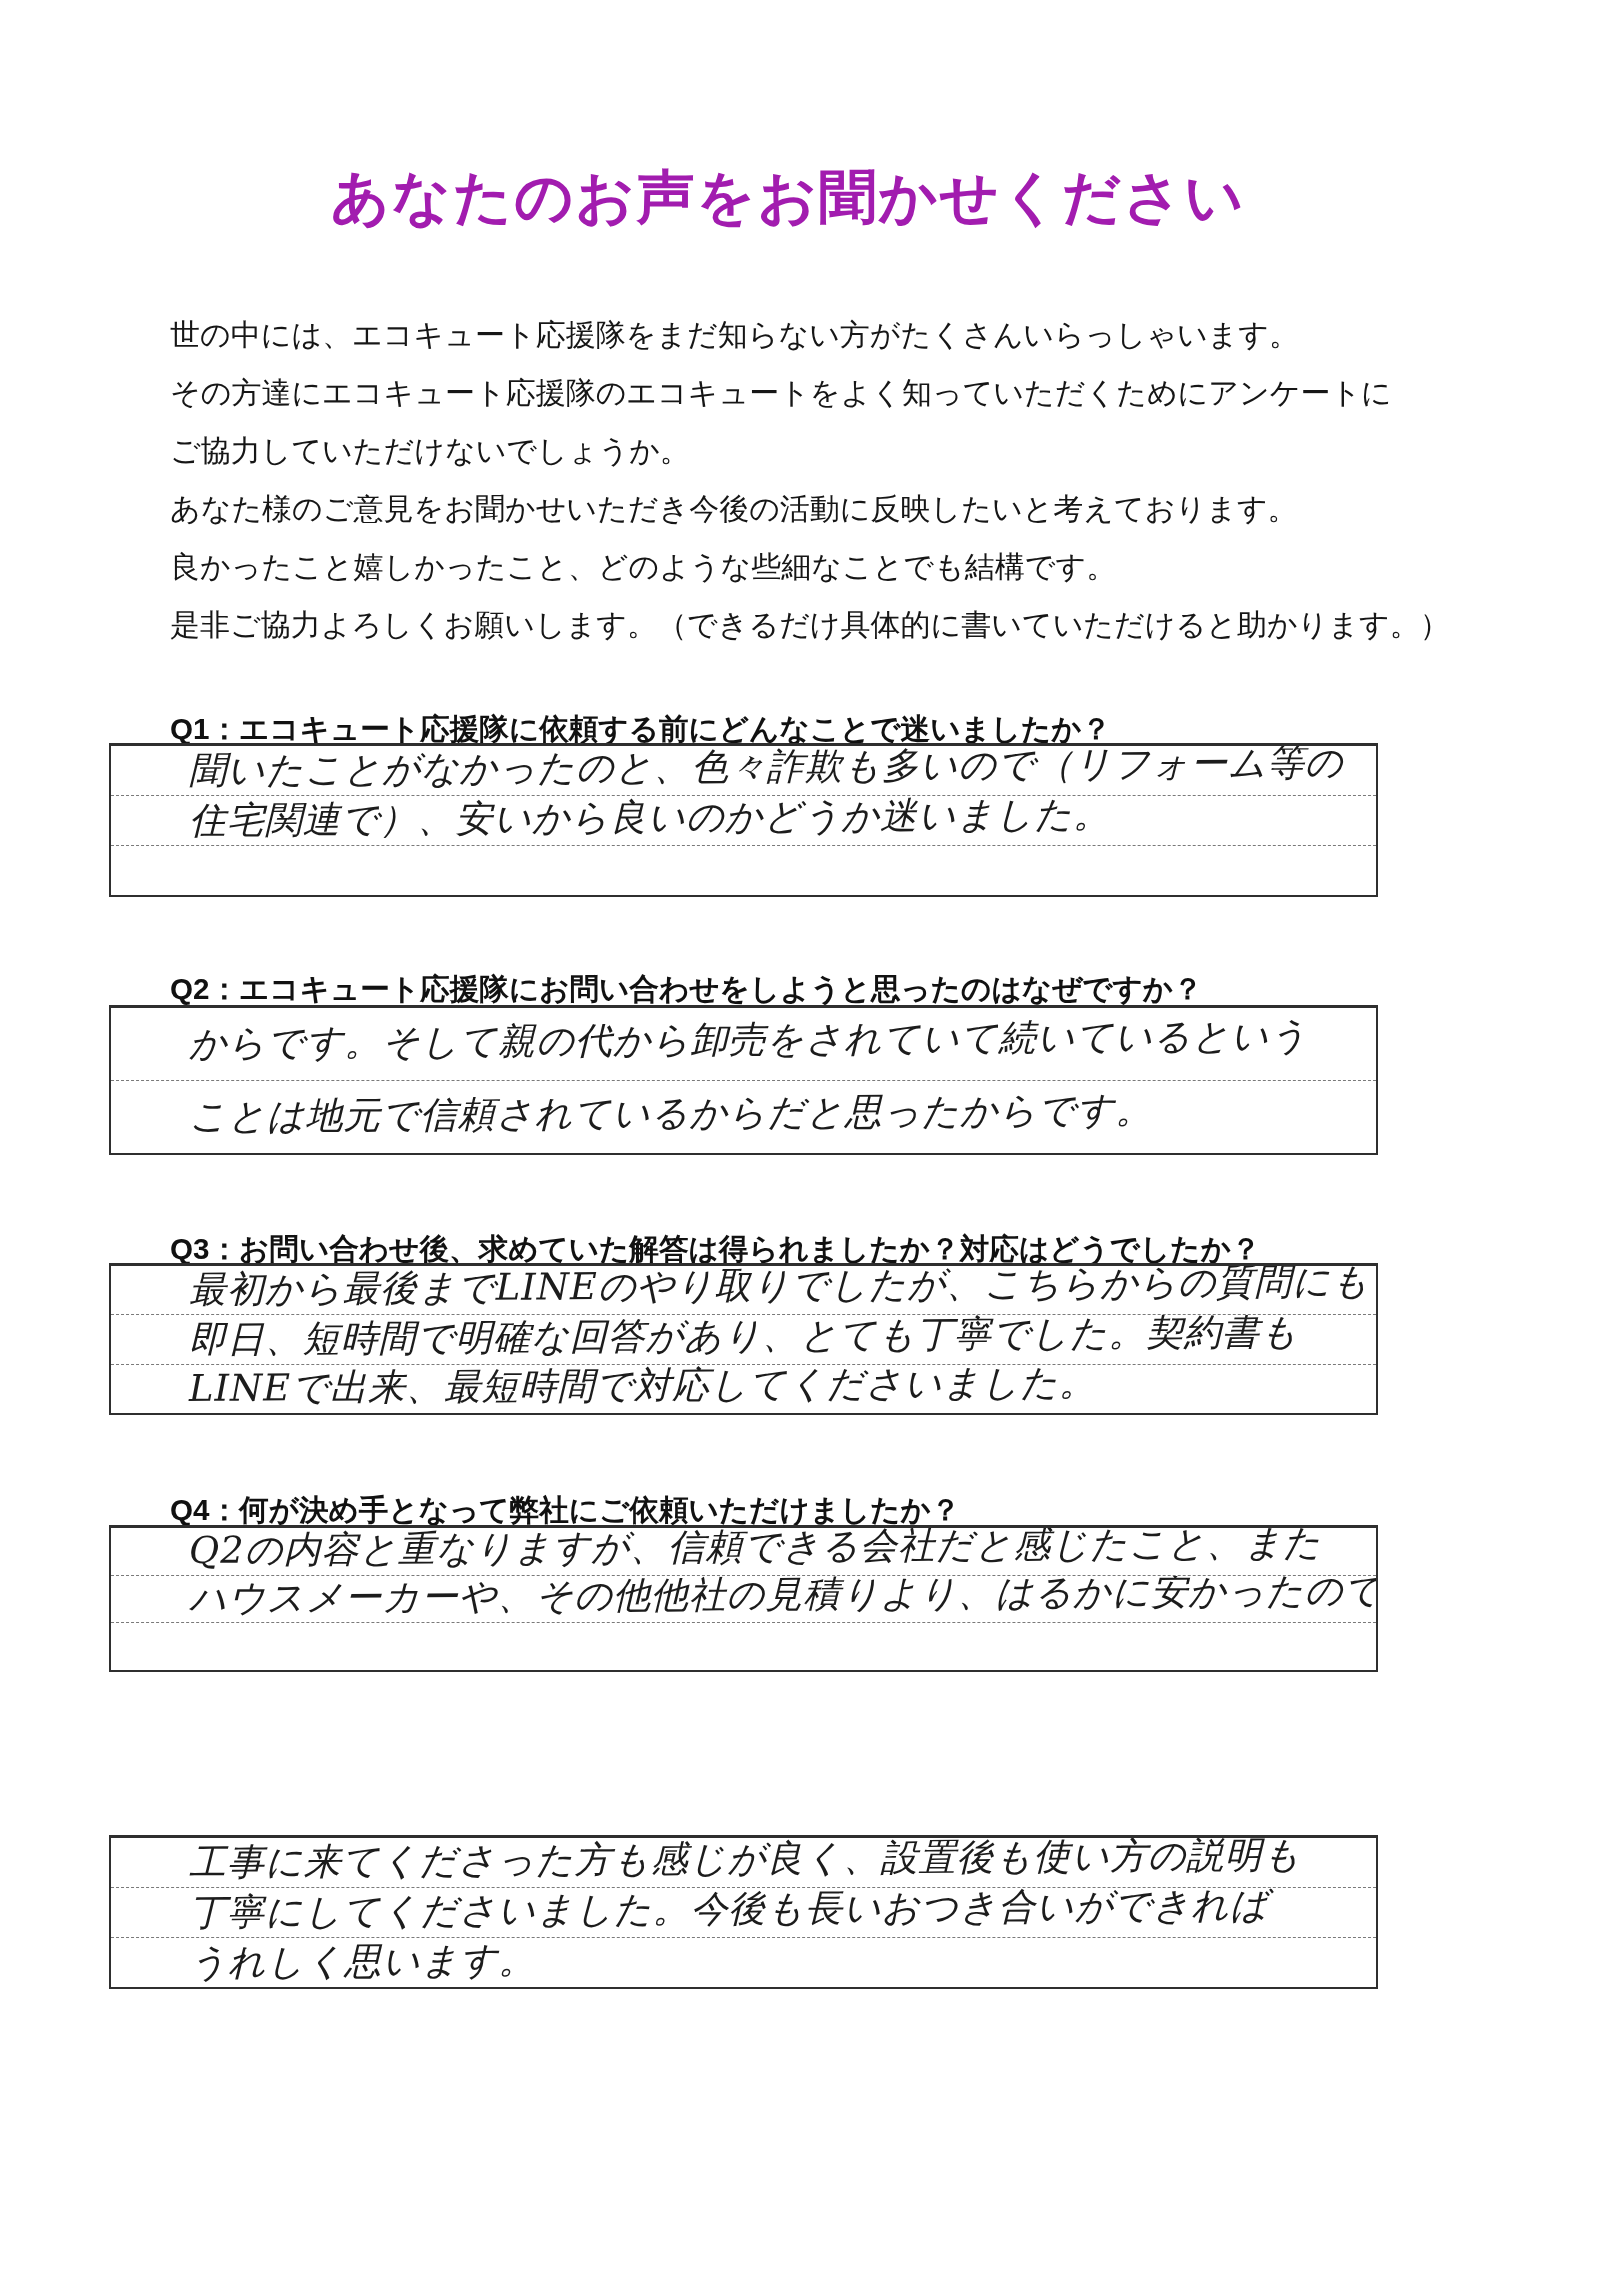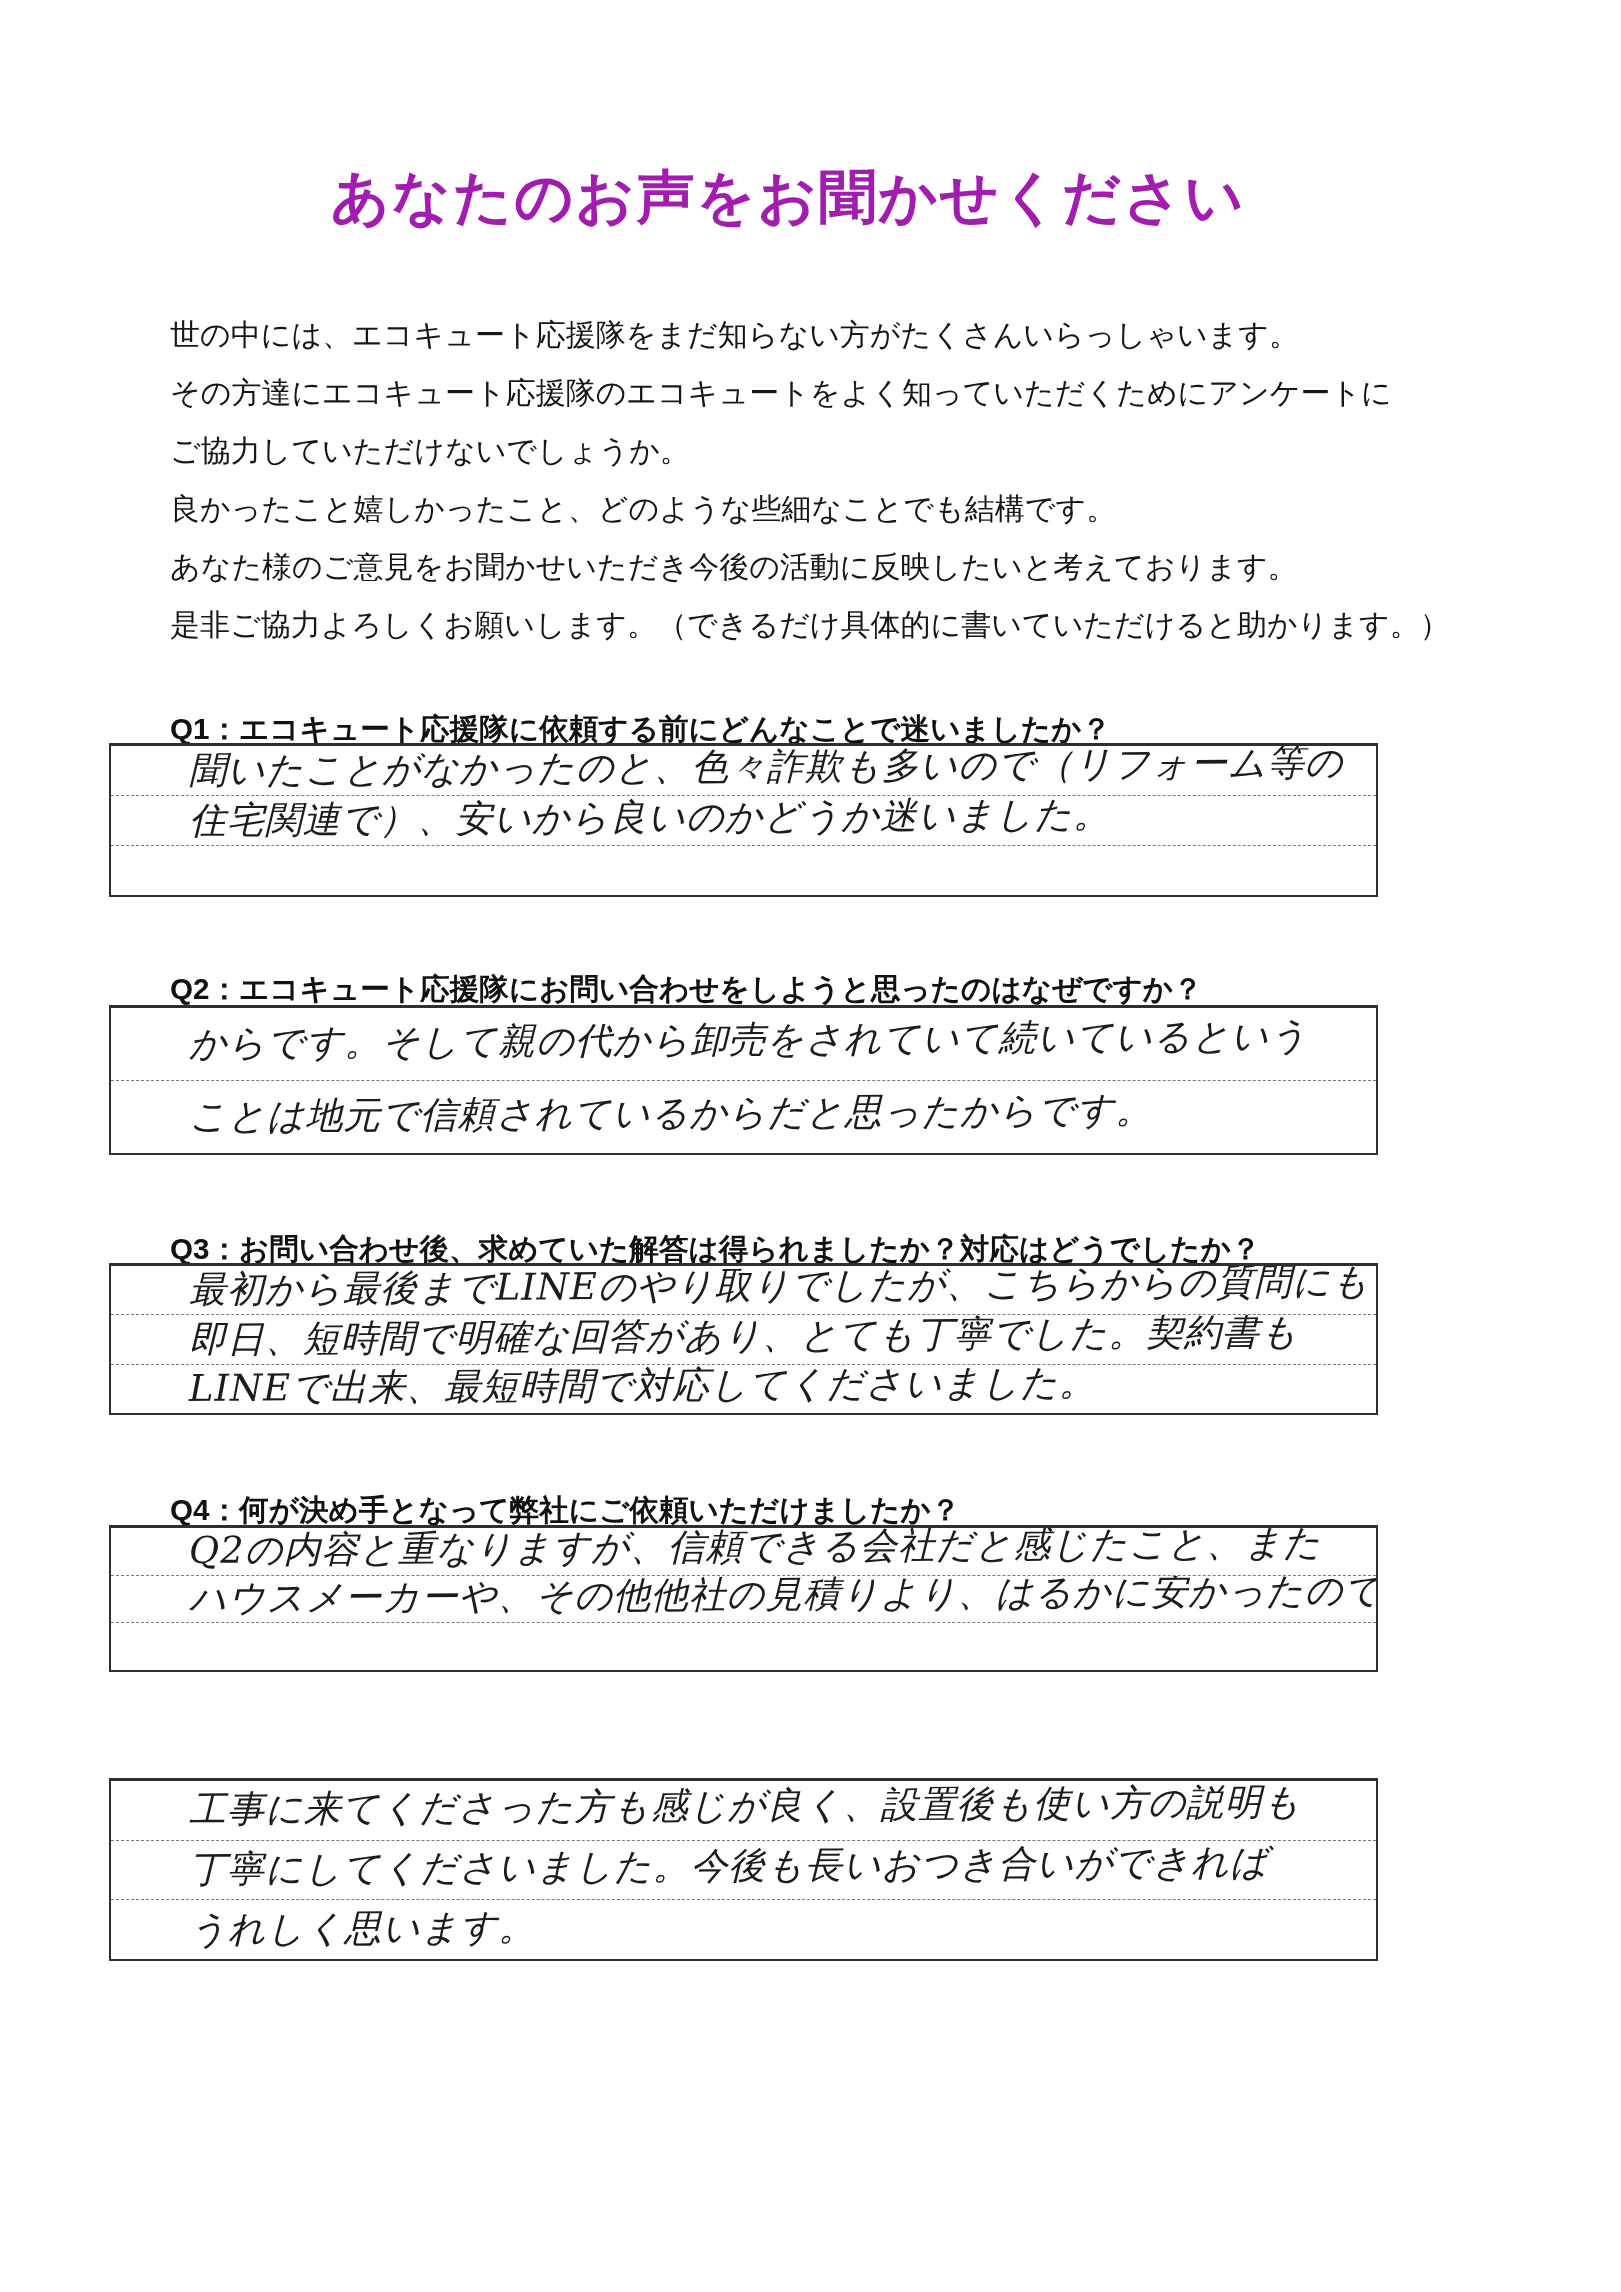--- a/index.html
+++ b/index.html
@@ -80,35 +80,35 @@
   }
   #q1-label { top: 709px; }
   #q1-box   { top: 743px; height: 154px; }
   #q2-label { top: 969px; }
   #q2-box   { top: 1005px; height: 150px; }
   #q3-label { top: 1229px; }
   #q3-box   { top: 1263px; height: 152px; }
   #q4-label { top: 1490px; }
   #q4-box   { top: 1525px; height: 147px; }
   #q5-label { top: 1742px; }
-  #q5-box   { top: 1778px; height: 183px; }
+  #q5-box   { top: 1835px; height: 154px; }
 </style>
 </head>
 <body>
 
 <div class="page">
 
   <div class="doc-title">あなたのお声をお聞かせください</div>
 
   <div class="intro">
     <div>世の中には、エコキュート応援隊をまだ知らない方がたくさんいらっしゃいます。</div>
     <div>その方達にエコキュート応援隊のエコキュートをよく知っていただくためにアンケートに</div>
     <div>ご協力していただけないでしょうか。</div>
+    <div>あなた様のご意見をお聞かせいただき今後の活動に反映したいと考えております。</div>
     <div>良かったこと嬉しかったこと、どのような些細なことでも結構です。</div>
-    <div>あなた様のご意見をお聞かせいただき今後の活動に反映したいと考えております。</div>
     <div>是非ご協力よろしくお願いします。（できるだけ具体的に書いていただけると助かります。）</div>
   </div>
 
   <div class="q-label" id="q1-label">Q1：エコキュート応援隊に依頼する前にどんなことで迷いましたか？</div>
   <div class="answer-box" id="q1-box">
     <div class="answer-row ruled">
       <span class="handwriting">聞いたことがなかったのと、色々詐欺も多いので（リフォーム等の</span>
     </div>
     <div class="answer-row ruled">
       <span class="handwriting">住宅関連で）、安いから良いのかどうか迷いました。</span>

